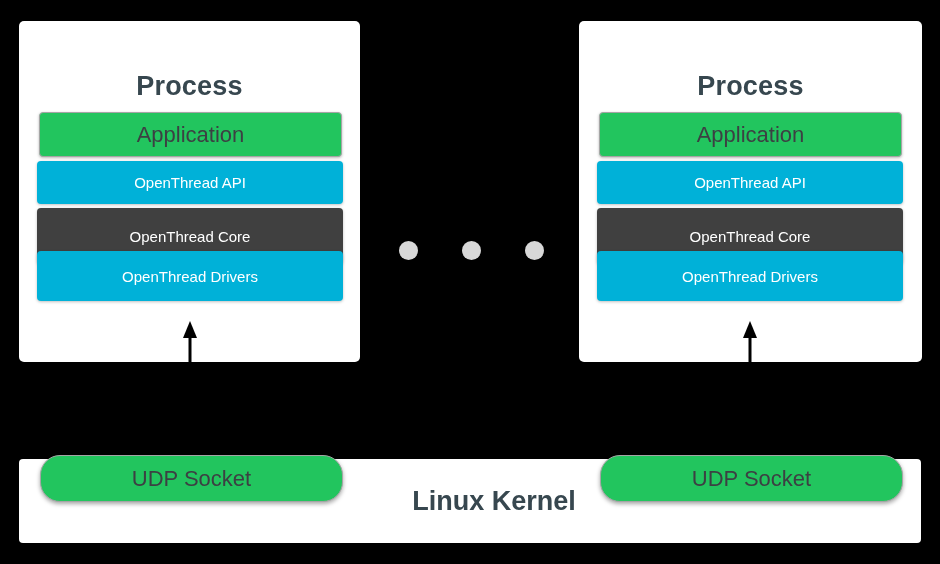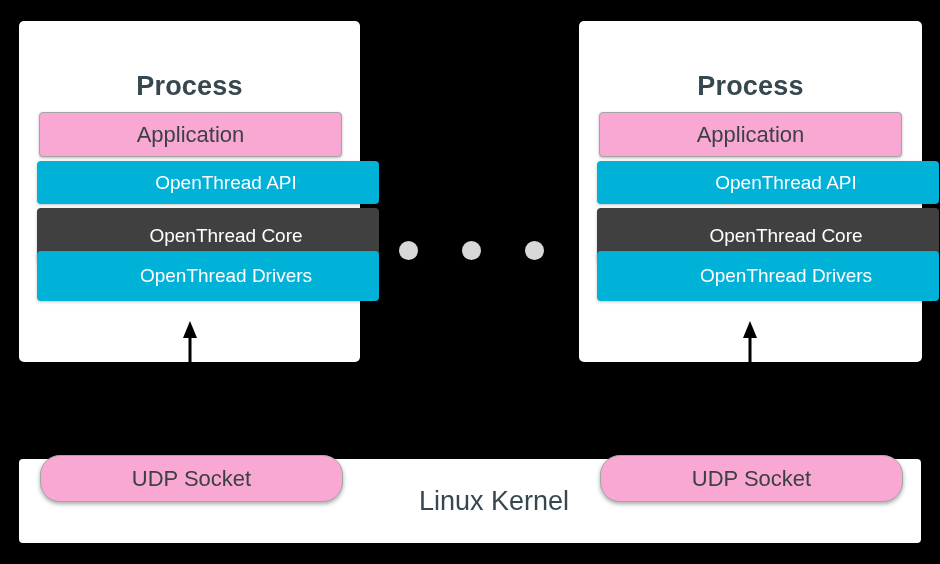--- a/index.html
+++ b/index.html
@@ -19,33 +19,32 @@
   .process.left{left:19px;}
   .process.right{left:579px;width:343px;}
   .process-title{
     position:absolute;top:52px;left:0;right:0;margin:0;
     text-align:center;font-size:27px;font-weight:700;color:#37474f;
     line-height:1;letter-spacing:.2px;
   }
   .chip{
     position:absolute;left:20px;width:303px;height:45px;
     box-sizing:border-box;
-    background:#f9a8d4;border:1.5px solid #a5a5a5;border-radius:4px;
+    background:#22c55e;border:1.5px solid #a5a5a5;border-radius:4px;
     display:flex;align-items:center;justify-content:center;
     font-size:22px;color:#3c4043;
     box-shadow:0 1px 3px rgba(0,0,0,0.28);
   }
   .chip-app{top:91px;}
   .bar{
     position:absolute;left:18px;width:306px;
     border-radius:4px;
     display:flex;align-items:center;justify-content:center;
-    font-size:19px;color:#ffffff;
+    font-size:15px;color:#ffffff;
     box-shadow:0 1px 3px rgba(0,0,0,0.25);
-    padding-left:36px;
   }
   .bar-cyan{background:#00b1d8;}
   .bar-blue{background:#404040;}
   .bar-api{top:140px;height:43px;}
   .bar-core{top:187px;height:56px;}
   .bar-drivers{top:230px;height:50px;}
   .arrow{
     position:absolute;left:163px;top:300px;width:16px;height:41px;
   }
 
@@ -57,21 +56,21 @@
   .dot{width:19px;height:19px;border-radius:50%;background:#d8d8d8;}
 
   
   .kernel{
     position:absolute;left:19px;top:459px;width:902px;height:84px;
     background:#fff;border-radius:4px;
   }
   .kernel-label{
     position:absolute;left:0;right:0;top:50%;transform:translateY(-50%);
     margin:0;text-align:center;
-    font-size:27px;font-weight:400;color:#37474f;line-height:1;padding-left:48px;
+    font-size:27px;font-weight:700;color:#37474f;line-height:1;padding-left:48px;
   }
   .chip-udp{top:-4px;height:47px;box-shadow:0 2px 4px rgba(0,0,0,0.35);border-radius:20px;}
   .chip-udp.first{left:21px;}
   .chip-udp.second{left:581px;}
 </style>
 </head>
 <body>
 
 <div class="stage">
 

